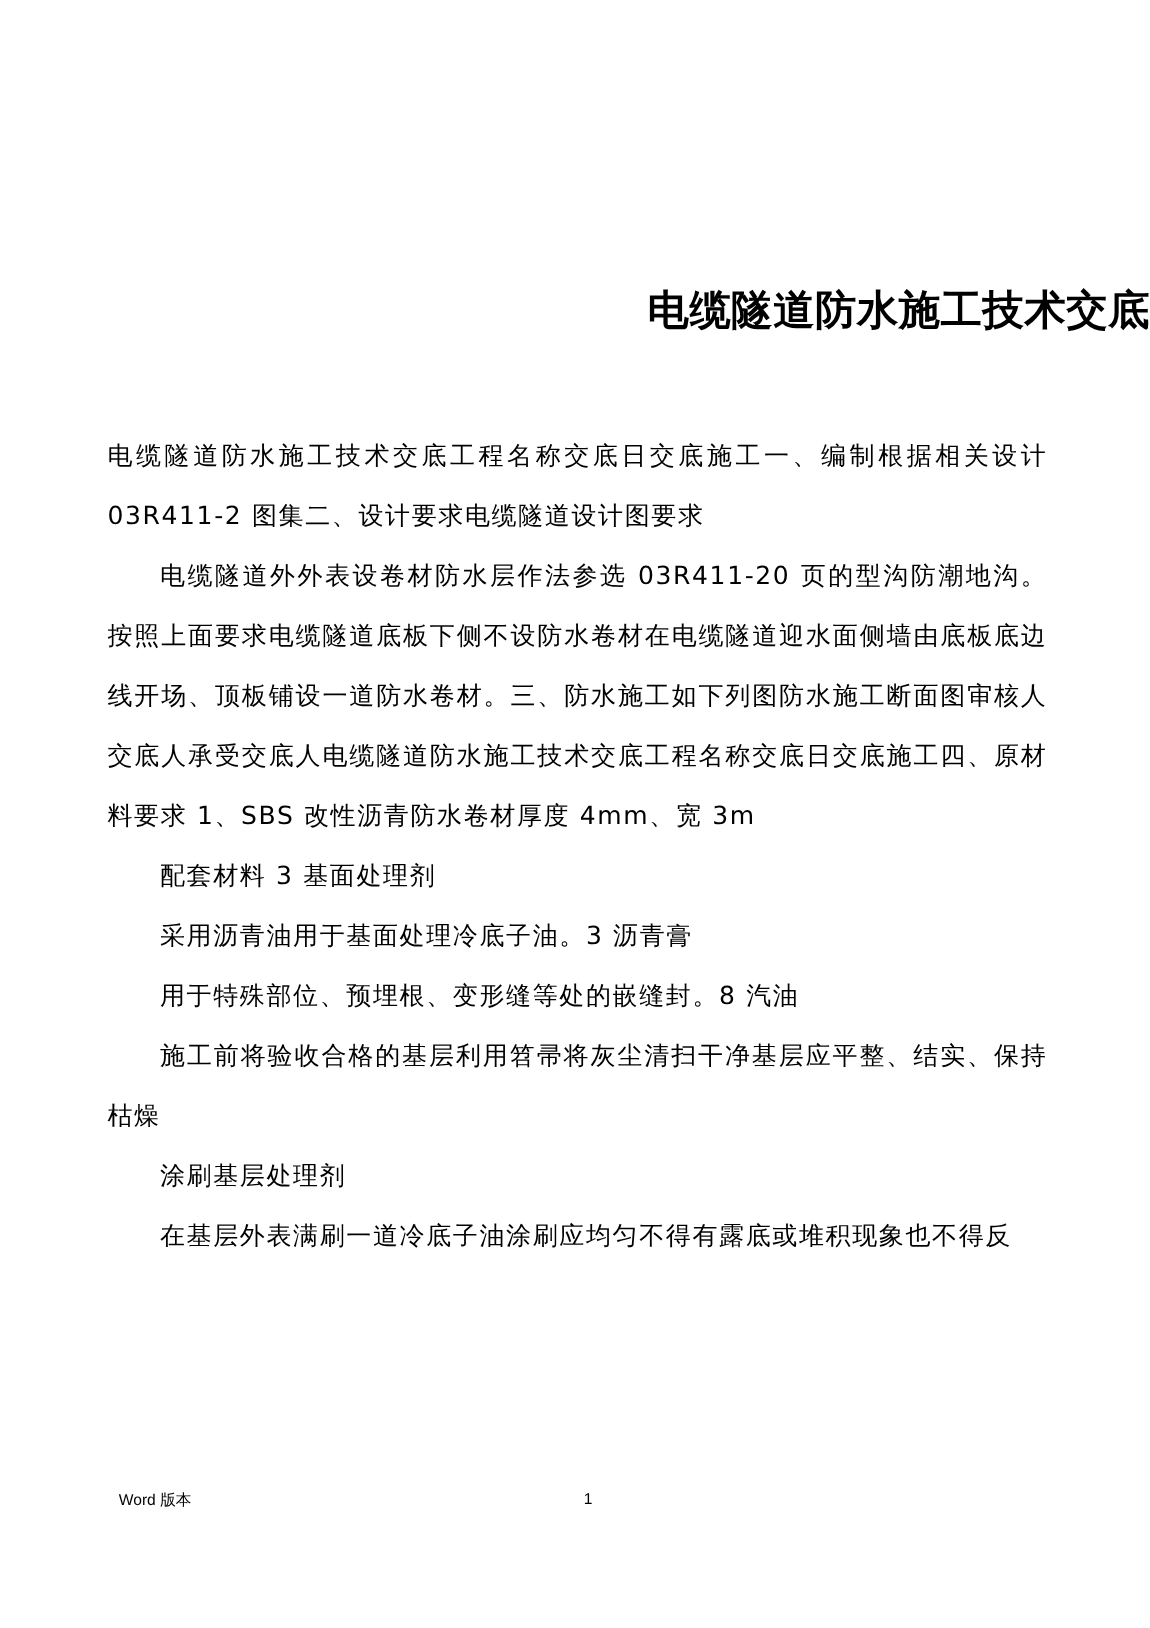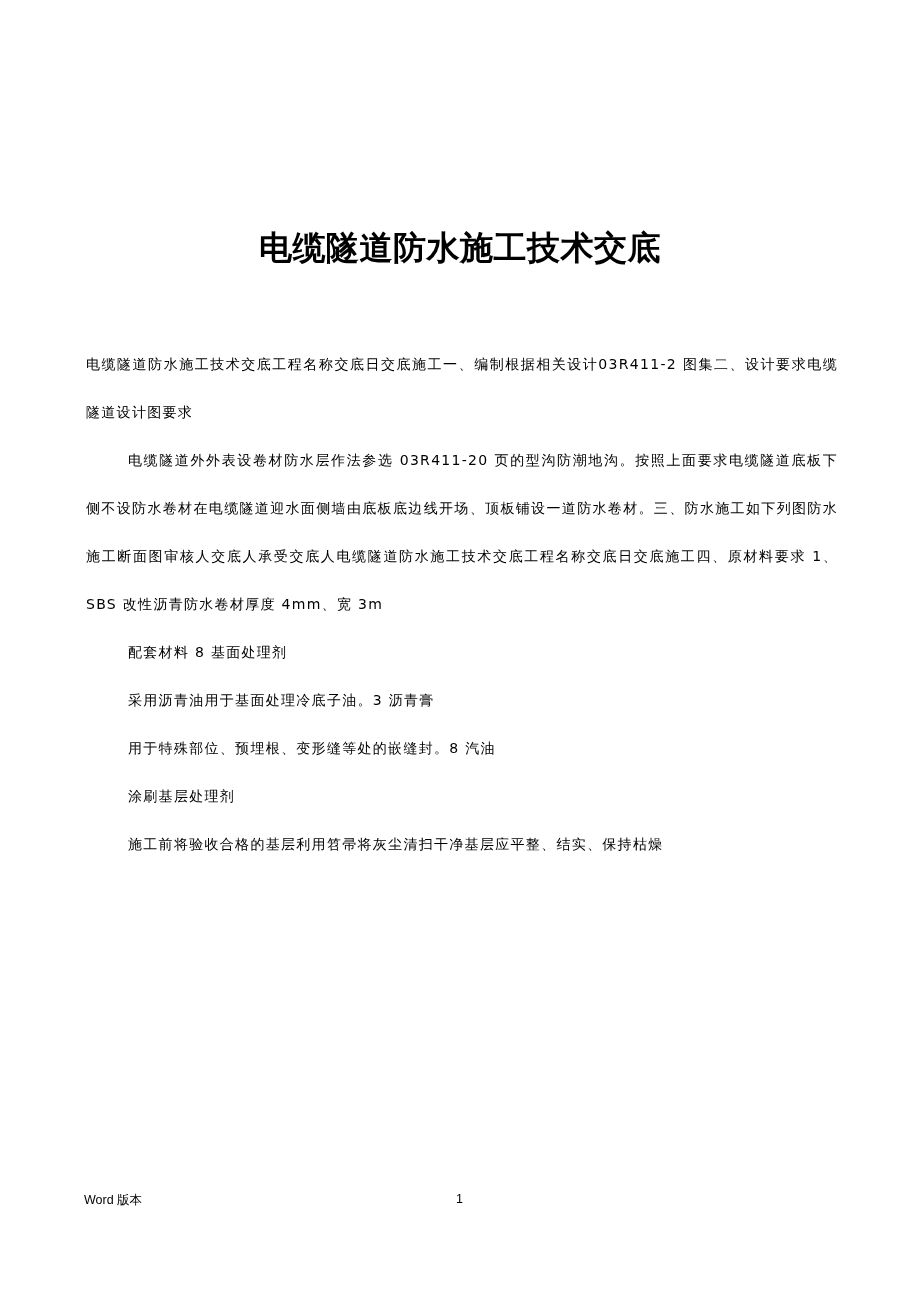--- a/index.html
+++ b/index.html
@@ -20,49 +20,49 @@
       left: 0; top: 0;
       width: 920px;
       height: 1302px;
       background: #ffffff;
     }
     .title {
       position: absolute;
       left: 0;
       width: 920px;
       top: 204px;
-      text-align: center;
+      text-align: right;
       font-size: 33px;
       font-weight: bold;
       letter-spacing: 0.5px;
       line-height: 44px;
       font-family: "DejaVu Serif", "Liberation Serif", serif;
     }
     .body-text {
       position: absolute;
       left: 86px;
       top: 340px;
       width: 752px;
     }
     .para {
       margin: 0;
-      font-size: 14px;
+      font-size: 20px;
       line-height: 48px;
       letter-spacing: 1.3px;
       text-align: justify;
       text-align-last: left;
       font-family: "DejaVu Sans", sans-serif;
     }
     .para.indent {
       text-indent: 42px;
     }
     .footer {
       position: absolute;
       top: 1192px;
-      left: 0;
+      left: 11px;
       width: 772px;
       height: 20px;
       font-size: 12.5px;
       font-family: "Liberation Sans", sans-serif;
     }
     .footer-left {
       position: absolute;
       left: 84px;
       top: 0;
     }
@@ -75,25 +75,26 @@
 </head>
 <body>
 
 <div class="page">
 
   <h1 class="title">电缆隧道防水施工技术交底</h1>
 
   <div class="body-text">
     <p class="para">电缆隧道防水施工技术交底工程名称交底日交底施工一、编制根据相关设计03R411-2 图集二、设计要求电缆隧道设计图要求</p>
     <p class="para indent">电缆隧道外外表设卷材防水层作法参选 03R411-20 页的型沟防潮地沟。按照上面要求电缆隧道底板下侧不设防水卷材在电缆隧道迎水面侧墙由底板底边线开场、顶板铺设一道防水卷材。三、防水施工如下列图防水施工断面图审核人交底人承受交底人电缆隧道防水施工技术交底工程名称交底日交底施工四、原材料要求 1、SBS 改性沥青防水卷材厚度 4mm、宽 3m</p>
-    <p class="para indent">配套材料 8 基面处理剂</p>
+    <p class="para indent">配套材料 3 基面处理剂</p>
     <p class="para indent">采用沥青油用于基面处理冷底子油。3 沥青膏</p>
     <p class="para indent">用于特殊部位、预埋根、变形缝等处的嵌缝封。8 汽油</p>
+    <p class="para indent">施工前将验收合格的基层利用笤帚将灰尘清扫干净基层应平整、结实、保持枯燥</p>
     <p class="para indent">涂刷基层处理剂</p>
-    <p class="para indent">施工前将验收合格的基层利用笤帚将灰尘清扫干净基层应平整、结实、保持枯燥</p>
+    <p class="para indent">在基层外表满刷一道冷底子油涂刷应均匀不得有露底或堆积现象也不得反</p>
   </div>
 
   <div class="footer">
     <span class="footer-left">Word 版本</span>
     <span class="footer-center">1</span>
   </div>
 
 </div>
 
 </body></html>

